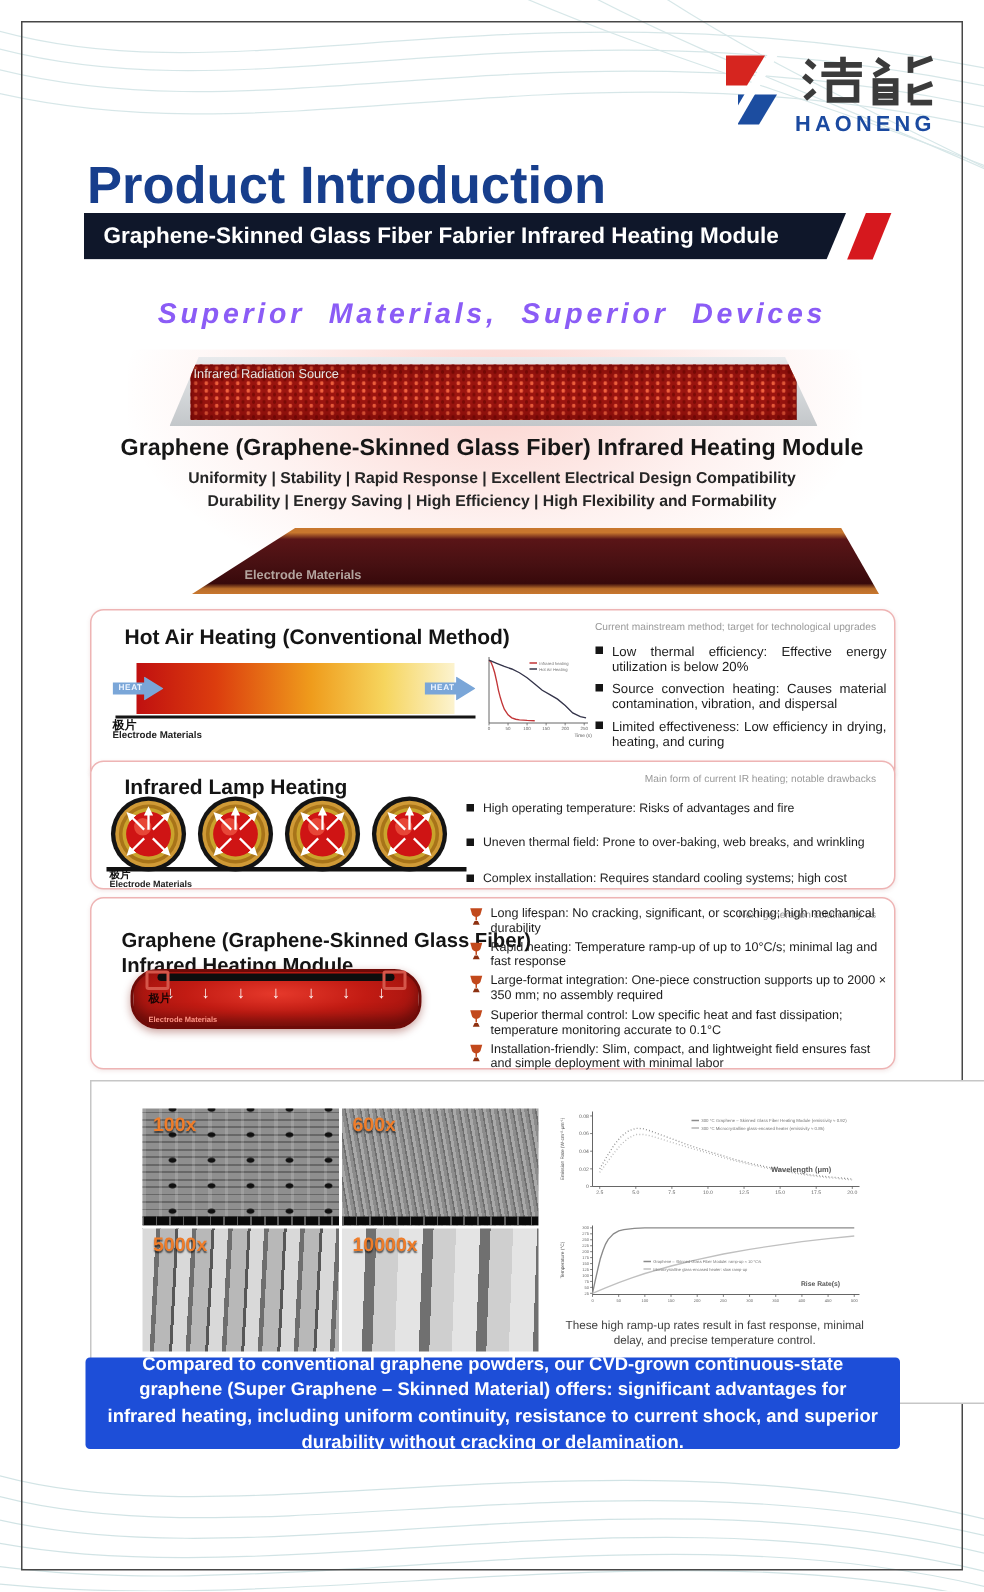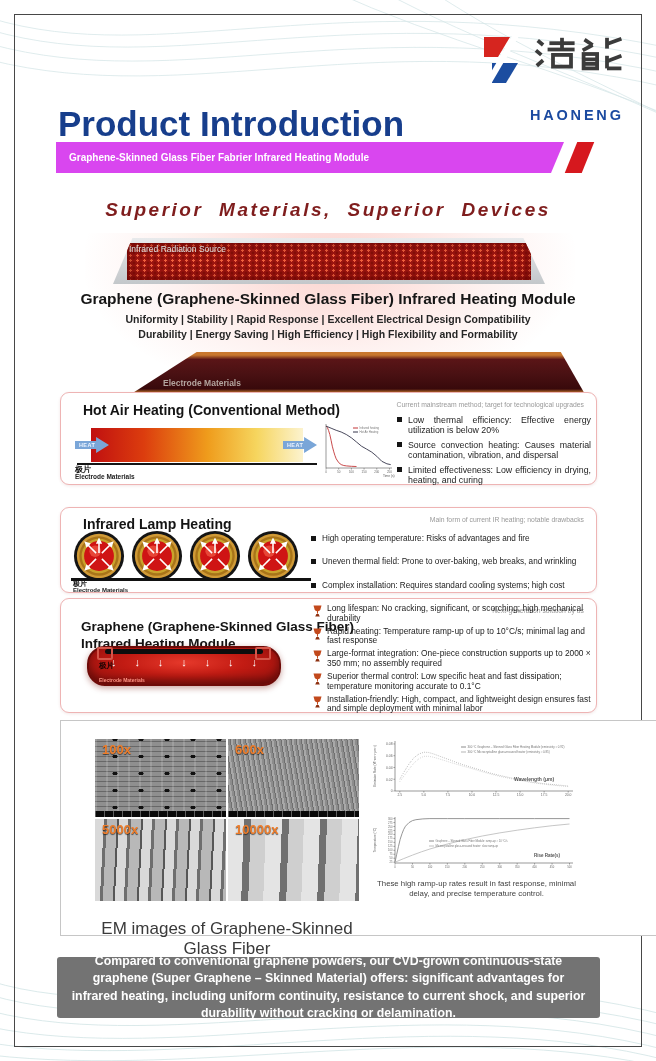--- a/index.html
+++ b/index.html
@@ -5,32 +5,32 @@
   html,body{margin:0;padding:0;background:#fff;}
   .page{position:relative;width:656px;height:1061px;background:#fff;overflow:hidden;
         font-family:"Liberation Sans",sans-serif;margin:0 auto;}
   svg{display:block;}
 
   .waves{position:absolute;left:0;pointer-events:none;}
   .page-border{position:absolute;left:14px;top:14px;right:14px;bottom:14px;border:1.5px solid #474747;}
 
   
   .logo{position:absolute;top:36px;right:26px;display:flex;align-items:flex-start;gap:7px;}
-  .logo-text{display:flex;flex-direction:column;align-items:flex-start;gap:32px;}
+  .logo-text{display:flex;flex-direction:column;align-items:flex-start;}
   .logo-en{font-size:14.5px;font-weight:bold;color:#1b4aa0;letter-spacing:2.8px;margin-top:3px;}
 
   .page-title{position:absolute;left:58px;top:104px;font-size:35px;font-weight:800;color:#173e8c;}
 
   .banner-row{position:absolute;left:56px;top:142px;display:flex;align-items:stretch;height:31px;}
-  .banner{width:508px;background:#d946ef;color:#fff;font-weight:bold;font-size:10px;
+  .banner{width:508px;background:#0f172a;color:#fff;font-weight:bold;font-size:15px;
           line-height:31px;padding-left:13px;white-space:nowrap;box-sizing:border-box;
           clip-path:polygon(0 0,100% 0,calc(100% - 13px) 100%,0 100%);}
   .slash{width:17px;height:31px;background:#d6181e;transform:skewX(-22deg);margin-left:7px;}
 
-  .slogan{position:absolute;left:0;right:0;top:199px;text-align:center;color:#7f1d1d;
+  .slogan{position:absolute;left:0;right:0;top:199px;text-align:center;color:#8b5cf6;
           font-size:19px;font-weight:bold;font-style:italic;letter-spacing:2.5px;word-spacing:8px;}
 
   
   .hero-glow{position:absolute;left:85px;top:233px;width:490px;height:166px;
     background:radial-gradient(ellipse at 50% 18%,rgba(240,80,60,.25),rgba(240,80,60,.08) 45%,transparent 72%);}
   .panel-top{position:absolute;left:113px;top:238px;width:432px;height:46px;
     clip-path:polygon(4.5% 0,95% 0,100% 100%,0 100%);
     background:linear-gradient(180deg,#e8eaec,#c3c7ca);}
   .panel-top-inner{position:absolute;left:14px;right:14px;top:5px;bottom:4px;background-color:#9c1510;
     background-image:radial-gradient(circle,rgba(255,110,70,.85) 0 1.1px,transparent 1.4px),
@@ -104,21 +104,21 @@
      repeating-linear-gradient(90deg,rgba(255,255,255,.14) 0 2px,transparent 2px 11px),
      repeating-linear-gradient(0deg,rgba(0,0,0,.28) 0 1px,transparent 1px 5px);
      background-size:26px 17px,auto,auto;background-position:7px 9px,0 0,0 0;}
   .t600{background:repeating-linear-gradient(80deg,#6f6f6f 0 1px,#a8a8a8 1px 3px,#8c8c8c 3px 5px);}
   .t5000{background:repeating-linear-gradient(93deg,#d9d9d9 0 9px,#6e6e6e 9px 12px,#b8b8b8 12px 22px,#575757 22px 24px);}
   .t10000{background:repeating-linear-gradient(92deg,#e4e4e4 0 16px,#707070 16px 23px,#cfcfcf 23px 38px);}
   .em-caption{position:absolute;left:34px;top:198px;width:264px;text-align:center;font-size:17px;color:#3a3a3a;}
   .charts-col{position:absolute;left:308px;top:8px;width:220px;}
   .chart-caption{width:215px;text-align:center;font-size:7.8px;color:#414141;line-height:1.3;margin-top:2px;}
 
-  .footer-banner{position:absolute;left:57px;top:957px;width:543px;height:61px;background:#737373;
+  .footer-banner{position:absolute;left:57px;top:905px;width:543px;height:61px;background:#1d4ed8;
     border-radius:3px;color:#fff;font-weight:bold;font-size:12.3px;line-height:1.42;text-align:center;
     display:flex;align-items:center;justify-content:center;padding:4px 14px;box-sizing:border-box;}
 </style>
 </head>
 <body>
 
 <div class="page">
 
   <svg class="waves" style="top:0" width="656" height="140" viewBox="0 0 656 140">
     <g stroke="#bcd7d9" fill="none" stroke-width="0.8" opacity="0.6">
@@ -189,21 +189,21 @@
   <div class="panel-top">
     <div class="panel-top-inner"></div>
   </div>
   <div class="label-irs">Infrared Radiation Source</div>
   <div class="hero-heading">Graphene (Graphene-Skinned Glass Fiber) Infrared Heating Module</div>
   <div class="hero-feat" style="top:313px">Uniformity   |   Stability   |   Rapid Response   |   Excellent Electrical Design Compatibility</div>
   <div class="hero-feat" style="top:328px">Durability   |   Energy Saving   |   High Efficiency   |   High Flexibility and Formability</div>
   <div class="panel-bottom"></div>
   <div class="label-em">Electrode Materials</div>
 
-  <div class="card" style="top:392px;height:93px">
+  <div class="card" style="top:406px;height:115px">
     <div class="card-title" style="left:22px;top:9px">Hot Air Heating (Conventional Method)</div>
     <div class="card-note">Current mainstream method; target for technological upgrades</div>
     <div class="bar-wrap">
       <div class="bar"></div>
       <div class="hline"></div>
       <div class="flow-arrow" style="left:-2px;top:11px">
         <span>HEAT</span>
       </div>
       <div class="flow-arrow" style="left:206px;top:11px">
         <span>HEAT</span>
@@ -365,21 +365,21 @@
           <path d="M2.2 11.5 h4.6 L5.6 9 H3.4 Z" fill="#8d3010"></path>
         </svg>
         <span>Superior thermal control: Low specific heat and fast dissipation; temperature monitoring accurate to 0.1°C</span>
       </div>
         <div class="g-item">
         <svg width="9" height="12" viewBox="0 0 9 12">
           <path d="M0.5 0.5 h8 l-1.2 4.2 a3.3 3.3 0 0 1 -5.6 0 Z" fill="#c2491c"></path>
           <rect x="4" y="6" width="1" height="2.6" fill="#c2491c"></rect>
           <path d="M2.2 11.5 h4.6 L5.6 9 H3.4 Z" fill="#8d3010"></path>
         </svg>
-        <span>Installation-friendly: High, compact, and lightweight design ensures fast and simple deployment with minimal labor</span>
+        <span>Installation-friendly: Slim, compact, and lightweight field ensures fast and simple deployment with minimal labor</span>
       </div>
       </div>
   </div>
 
   <div class="bottom-card">
     <div class="em-grid">
       <div class="em-cell t100">
         <span class="em-label">100x</span>
         <div class="em-bar"></div>
       </div>

